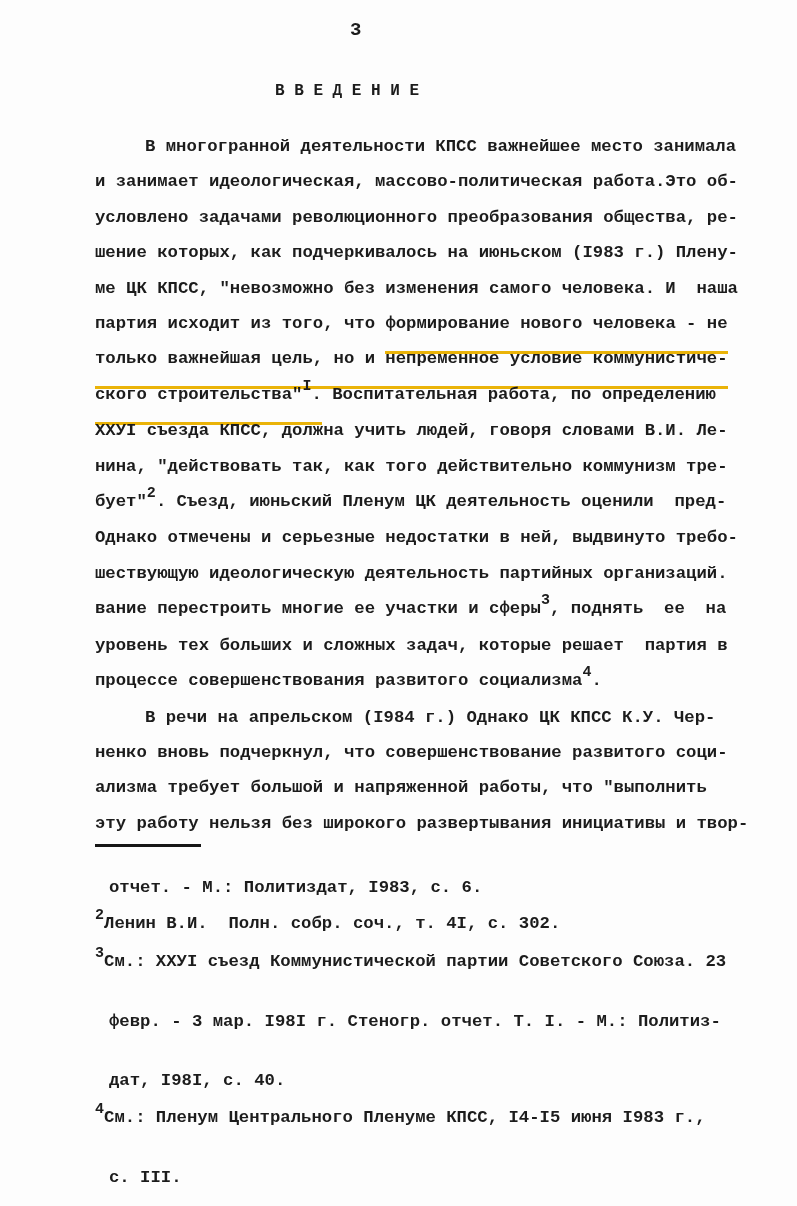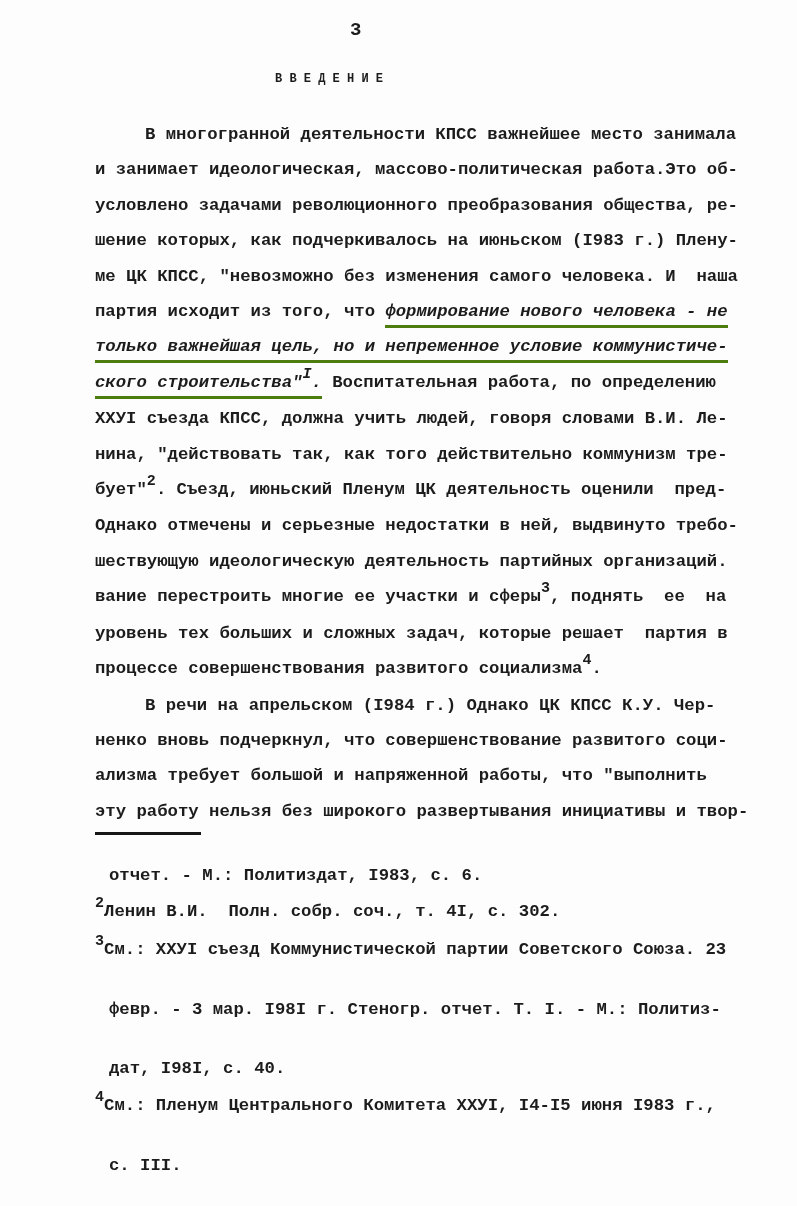--- a/index.html
+++ b/index.html
@@ -17,43 +17,42 @@
     padding:18px 40px 0 95px;
     background:#fdfdfd;
   }
   .page-number{
     font-size:19px;
     line-height:24px;
     margin-left:255px;
     white-space:pre;
   }
   .doc-title{
-    font-size:12px;
+    font-size:16px;
     line-height:22px;
-    margin-top:26px;
+    margin-top:38px;
     margin-left:180px;
     white-space:pre;
   }
   .body-text{
     margin-top:27px;
     font-size:17.3px;
   }
   .body-text .line{line-height:35.4px;}
   .footnotes-text{font-size:17.3px;}
   .footnotes-text .line{line-height:36.3px;}
   .line{
     white-space:pre;
     height:auto;
   }
   .body-text .line.ind{padding-left:50px;}
   .footnotes-text .line.ind{padding-left:14px;margin-top:23px;}
   .u{
-    border-bottom:3px solid #4d7c0f;
-    padding-bottom:4px;
-    font-style:italic;
+    border-bottom:3px solid #eab308;
+    padding-bottom:18px;
   }
   .sup{
     position:relative;
     top:-9px;
     font-size:15px;
   }
   .fn-rule{
     width:106px;
     height:3px;
     background:#161616;
@@ -92,16 +91,16 @@
     </div>
 
   <div class="fn-rule"></div>
 
   <div class="footnotes-text">
       <div class="line ind"><span>отчет. - М.: Политиздат, I983, с. 6.</span></div>
       <div class="line"><span><span class="sup">2</span></span><span>Ленин В.И.  Полн. собр. соч., т. 4I, с. 302.</span></div>
       <div class="line"><span><span class="sup">3</span></span><span>См.: XXУI съезд Коммунистической партии Советского Союза. 23</span></div>
       <div class="line ind"><span>февр. - 3 мар. I98I г. Стеногр. отчет. Т. I. - М.: Политиз-</span></div>
       <div class="line ind"><span>дат, I98I, с. 40.</span></div>
-      <div class="line"><span><span class="sup">4</span></span><span>См.: Пленум Центрального Комитета XXУI, I4-I5 июня I983 г.,</span></div>
+      <div class="line"><span><span class="sup">4</span></span><span>См.: Пленум Центрального Пленуме КПСС, I4-I5 июня I983 г.,</span></div>
       <div class="line ind"><span>с. III.</span></div>
     </div>
 </div>
 
 </body></html>

